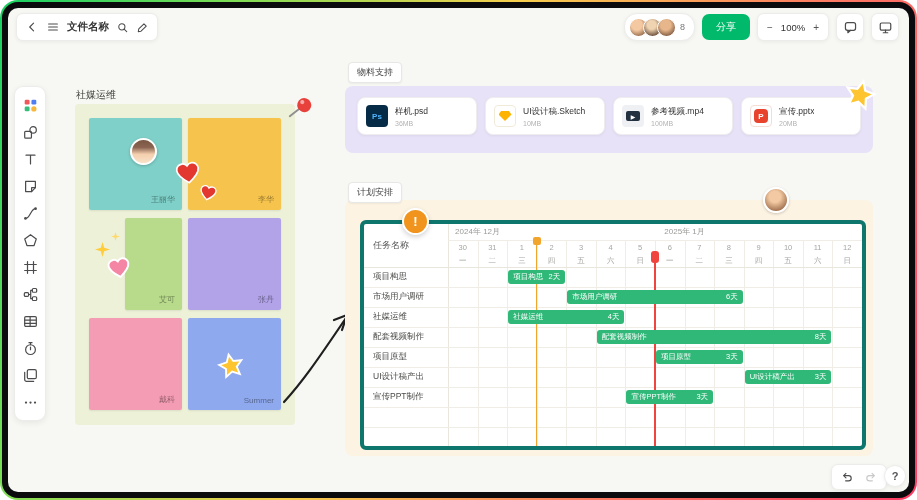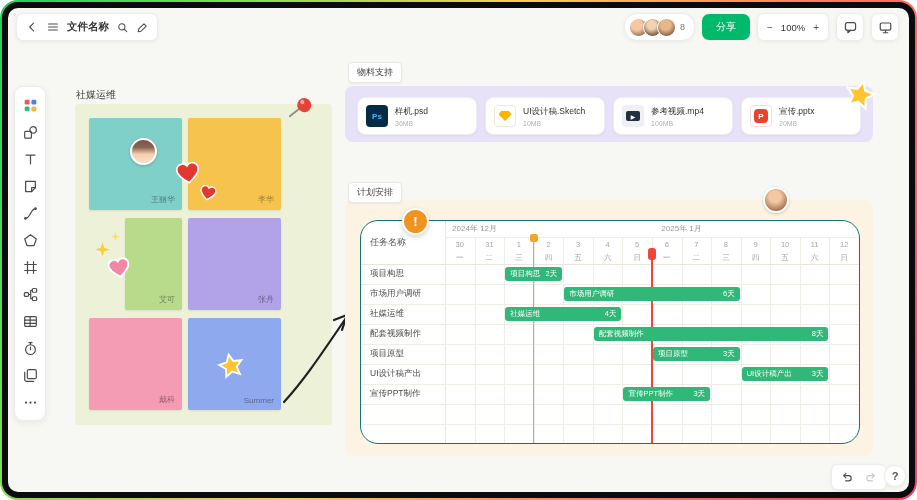--- a/index.html
+++ b/index.html
@@ -40,21 +40,21 @@
     grid-template-columns:93px 93px;grid-auto-rows:92px;gap:8px 6px;}
   .note{position:relative;border-radius:2px;box-shadow:0 1px 2px rgba(0,0,0,.08);}
   .note-name{position:absolute;right:7px;bottom:5px;font-size:8px;color:rgba(0,0,0,.42);}
   .deco{position:absolute;z-index:5;}
   .note-avatar{position:absolute;left:55px;top:34px;width:27px;height:27px;border-radius:50%;
     border:2px solid #fff;box-sizing:border-box;z-index:5;box-shadow:0 1px 3px rgba(0,0,0,.2);
     background:linear-gradient(180deg,#7a5743 0%,#8a6450 32%,#f4cfae 62%,#f9e2c8 100%);}
 
   .section-label{position:absolute;background:#fff;border:1px solid #e7e7e5;border-radius:4px;
     font-size:9px;color:#3f3f3f;padding:3px 8px;box-shadow:0 1px 2px rgba(0,0,0,.05);z-index:6;}
-  .materials-panel{position:absolute;left:337px;top:78px;width:528px;height:56px;border-radius:8px;}
+  .materials-panel{position:absolute;left:337px;top:78px;width:528px;height:67px;border-radius:8px;}
   .files{position:absolute;left:12px;top:11px;display:flex;gap:8px;}
   .file-card{width:120px;height:38px;background:#fff;border:1px solid #efeded;border-radius:8px;
     display:flex;align-items:center;padding:0 8px;gap:7px;box-sizing:border-box;box-shadow:0 1px 3px rgba(0,0,0,.05);}
   .file-icon{width:22px;height:22px;border-radius:4px;display:flex;align-items:center;justify-content:center;flex:0 0 auto;}
   .file-icon.psd{background:#062b47;}
   .file-icon.psd span{color:#4db5ff;font-size:8px;font-weight:bold;}
   .file-icon.sketch{background:#fff;border:1px solid #f0ead8;box-sizing:border-box;}
   .file-icon.sketch span{width:13px;height:10px;background:#fdb300;
     clip-path:polygon(50% 100%,0 35%,20% 0,80% 0,100% 35%);}
   .file-icon.mp4{background:#eef0f4;}
@@ -67,22 +67,22 @@
   .file-title{font-size:8.5px;color:#333;white-space:nowrap;overflow:hidden;text-overflow:ellipsis;}
   .file-size{font-size:7px;color:#b3b3b3;margin-top:2px;}
 
   .plan-panel{position:absolute;left:337px;top:192px;width:528px;height:256px;border-radius:8px;}
   .warning{position:absolute;left:57px;top:8px;width:27px;height:27px;border-radius:50%;background:#f1941d;
     border:2.5px solid #fff;box-sizing:border-box;color:#fff;font-weight:bold;font-size:13px;
     display:flex;align-items:center;justify-content:center;box-shadow:0 2px 5px rgba(0,0,0,.18);z-index:8;}
   .plan-avatar{position:absolute;left:418px;top:-13px;width:26px;height:26px;border-radius:50%;
     border:2px solid #fff;box-sizing:border-box;z-index:8;box-shadow:0 1px 3px rgba(0,0,0,.2);
     background:radial-gradient(circle at 45% 35%,#f2c9a2 30%,#9c6b4a 80%);}
-  .gantt{position:absolute;left:15px;top:20px;width:498px;height:222px;background:#fff;border:1px solid #0f766e;
-    border-radius:18px;overflow:hidden;box-sizing:content-box;}
+  .gantt{position:absolute;left:15px;top:20px;width:498px;height:222px;background:#fff;border:4px solid #0f766e;
+    border-radius:6px;overflow:hidden;box-sizing:content-box;}
   .g-month{position:absolute;top:0;height:16px;line-height:16px;text-align:center;font-size:8px;color:#9a9a98;}
   .g-day{position:absolute;height:15px;line-height:15px;text-align:center;font-size:7.5px;color:#a5a5a3;}
   .g-wd{position:absolute;height:12px;line-height:11px;text-align:center;font-size:7.5px;color:#a5a5a3;}
   .g-namehdr{position:absolute;left:0;top:0;width:84px;height:43px;display:flex;align-items:center;
     padding-left:9px;font-size:9px;color:#555;box-sizing:border-box;}
   .g-vline{position:absolute;width:1px;background:#f0ede6;}
   .g-hline{position:absolute;height:1px;background:#f0ede6;}
   .g-taskname{position:absolute;left:0;width:84px;height:20px;display:flex;align-items:center;
     padding-left:9px;font-size:8.5px;color:#4a4a48;box-sizing:border-box;}
   .g-bar{position:absolute;height:14px;border-radius:3px;display:flex;align-items:center;
@@ -221,21 +221,21 @@
           <div class="tool">
             <svg class="ic" width="15" height="15" viewBox="0 0 16 16">
               <circle cx="3.2" cy="8" r="1.2" fill="#4c4c4c" stroke="none"></circle>
               <circle cx="8" cy="8" r="1.2" fill="#4c4c4c" stroke="none"></circle>
               <circle cx="12.8" cy="8" r="1.2" fill="#4c4c4c" stroke="none"></circle>
             </svg>
           </div>
         </div>
 
   <div class="board-title">社媒运维</div>
-  <div class="board" id="board" style="background: rgb(236, 241, 216); padding-left: 37px;">
+  <div class="board" id="board" style="background: rgb(236, 241, 216);">
     <div class="notes" id="notes">
             <div class="note" style="background: rgb(126, 208, 200);">
               <span class="note-name">王丽华</span>
             </div>
             <div class="note" style="background: rgb(246, 196, 77);">
               <span class="note-name">李华</span>
             </div>
             <div class="note" style="background: rgb(183, 218, 139); margin-left: 36px;">
               <span class="note-name">艾可</span>
             </div>

